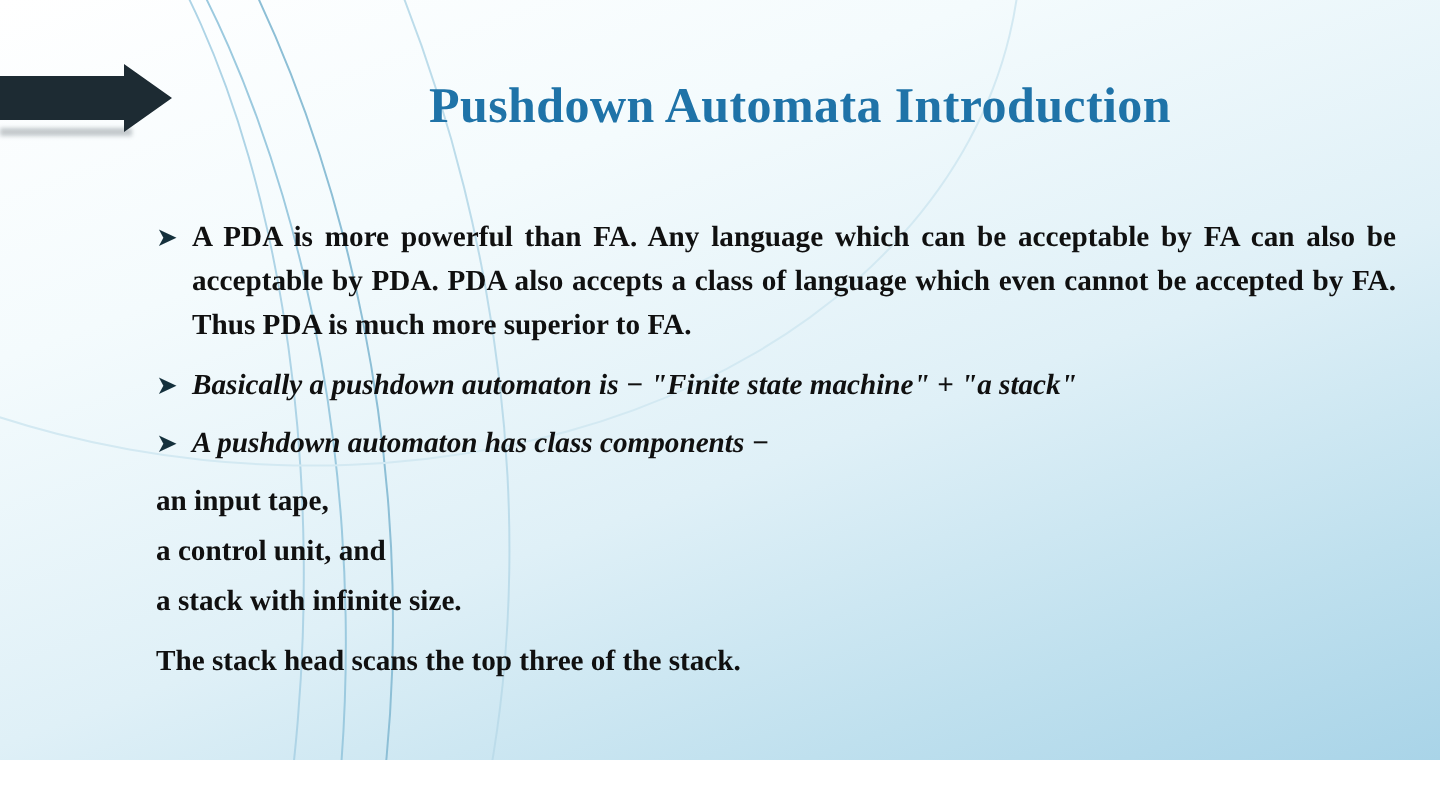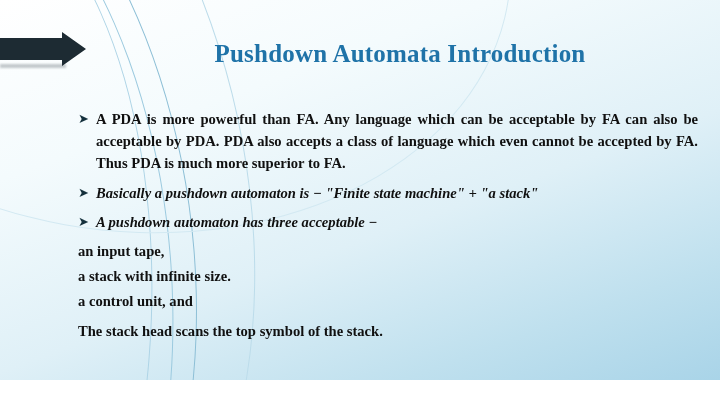--- a/index.html
+++ b/index.html
@@ -165,22 +165,22 @@
       <span class="bullet-text">A PDA is more powerful than FA. Any language which can be acceptable by FA can also be acceptable by PDA. PDA also accepts a class of language which even cannot be accepted by FA. Thus PDA is much more superior to FA.</span>
     </div>
 
     <div class="bullet-row">
       <span class="bullet-mark">➤</span>
       <span class="bullet-text nowrap">Basically a pushdown automaton is − "Finite state machine" + "a stack"</span>
     </div>
 
     <div class="bullet-row">
       <span class="bullet-mark">➤</span>
-      <span class="bullet-text nowrap">A pushdown automaton has three acceptable −</span>
+      <span class="bullet-text nowrap">A pushdown automaton has class components −</span>
     </div>
 
     <div class="sub-line first">an input tape,</div>
+    <div class="sub-line">a control unit, and</div>
     <div class="sub-line">a stack with infinite size.</div>
-    <div class="sub-line">a control unit, and</div>
 
-    <div class="closing">The stack head scans the top symbol of the stack.</div>
+    <div class="closing">The stack head scans the top three of the stack.</div>
   </div>
 </div>
 
 </body></html>

